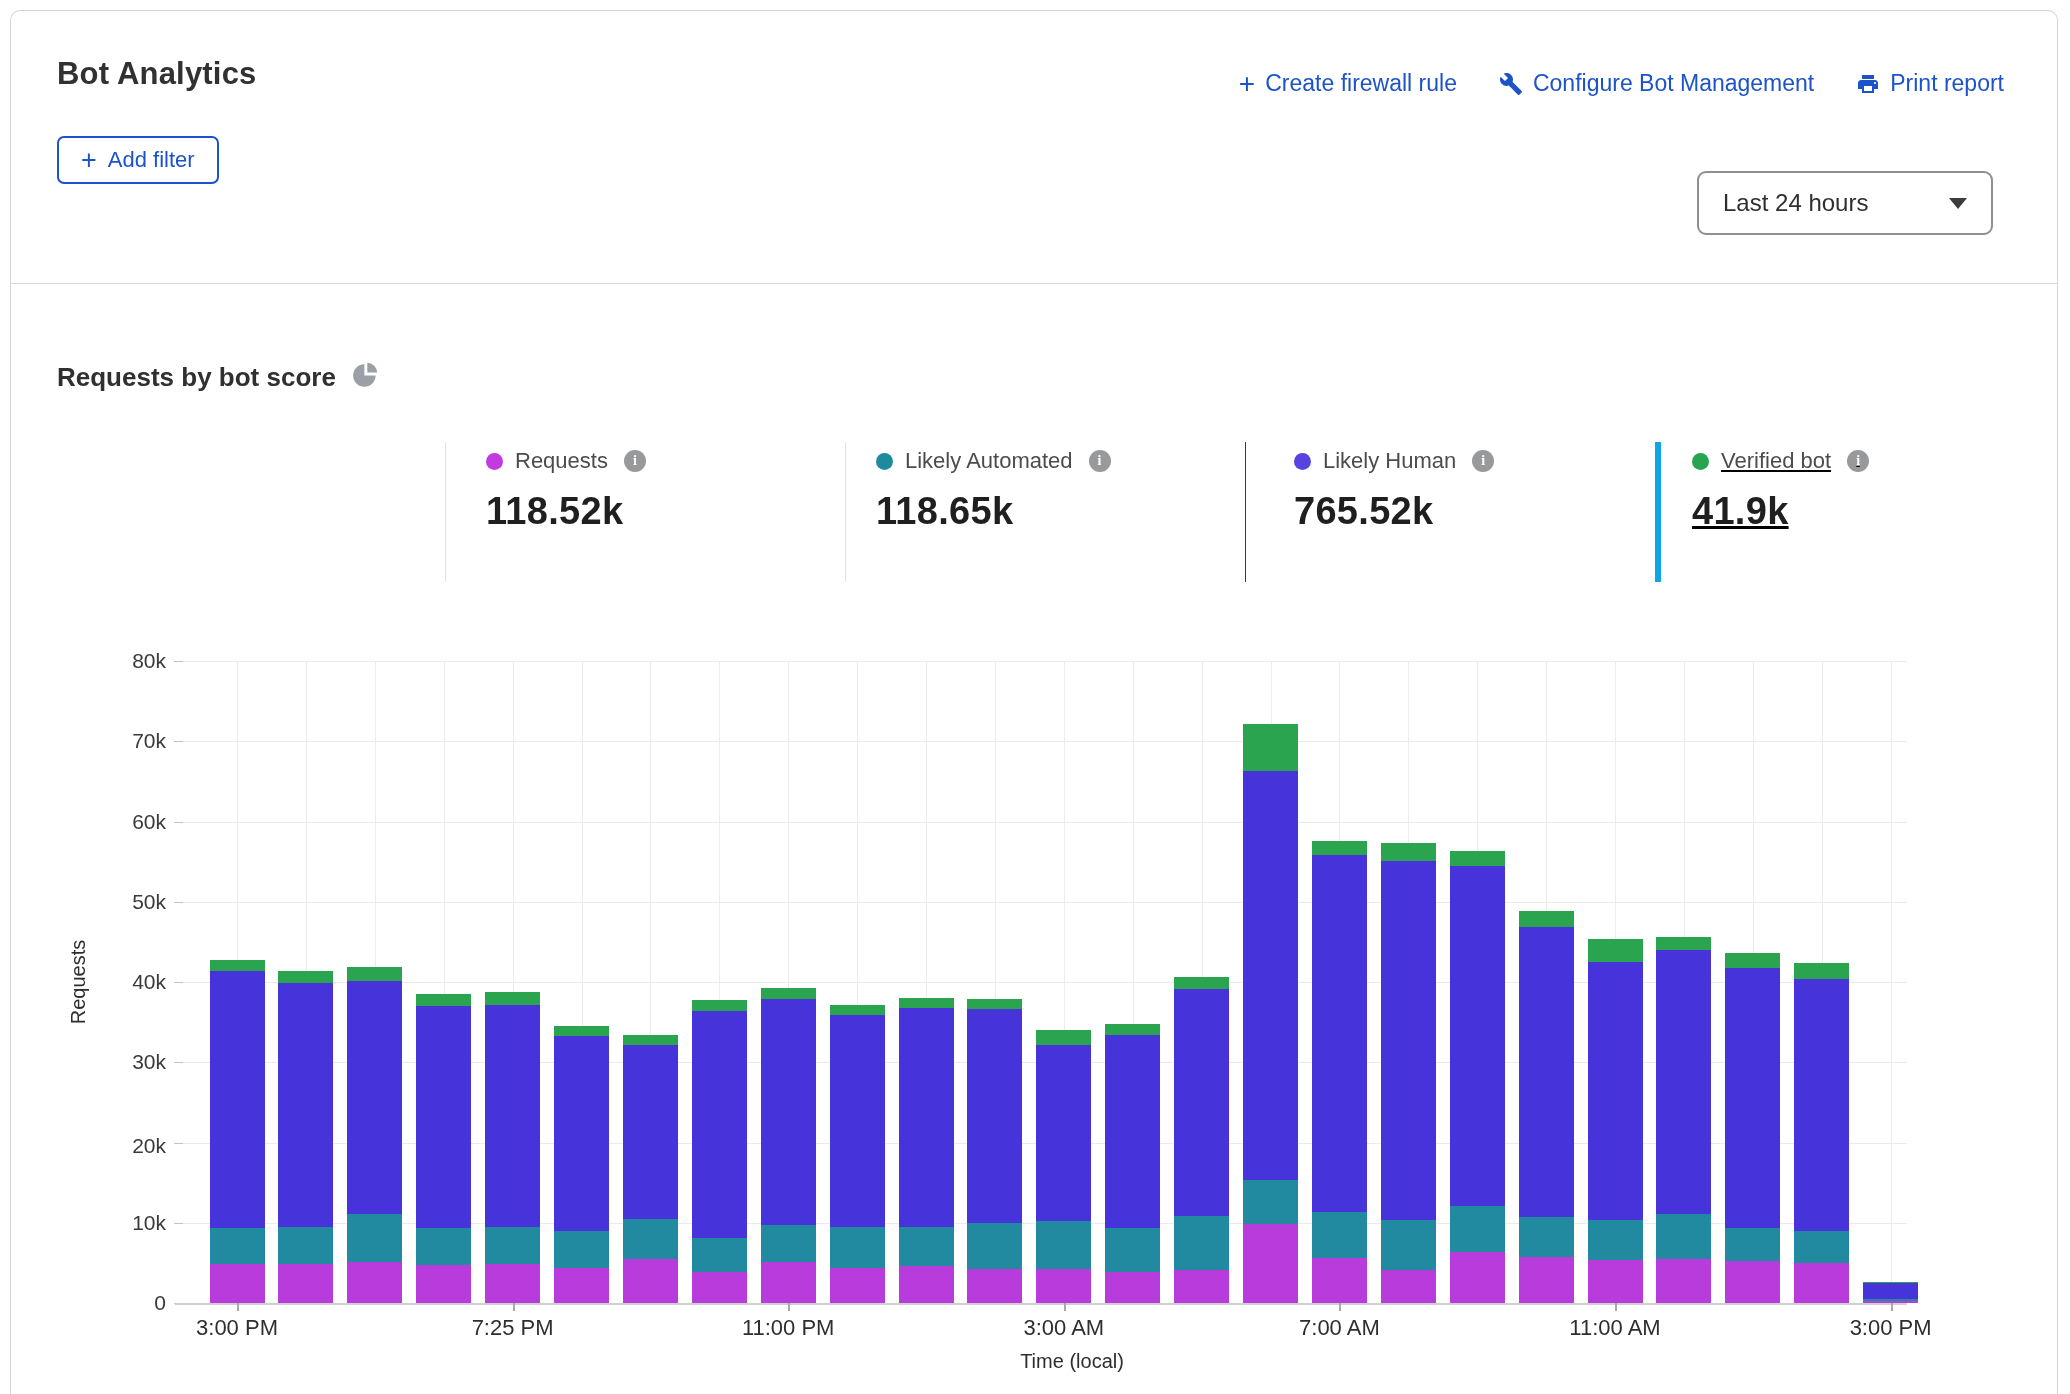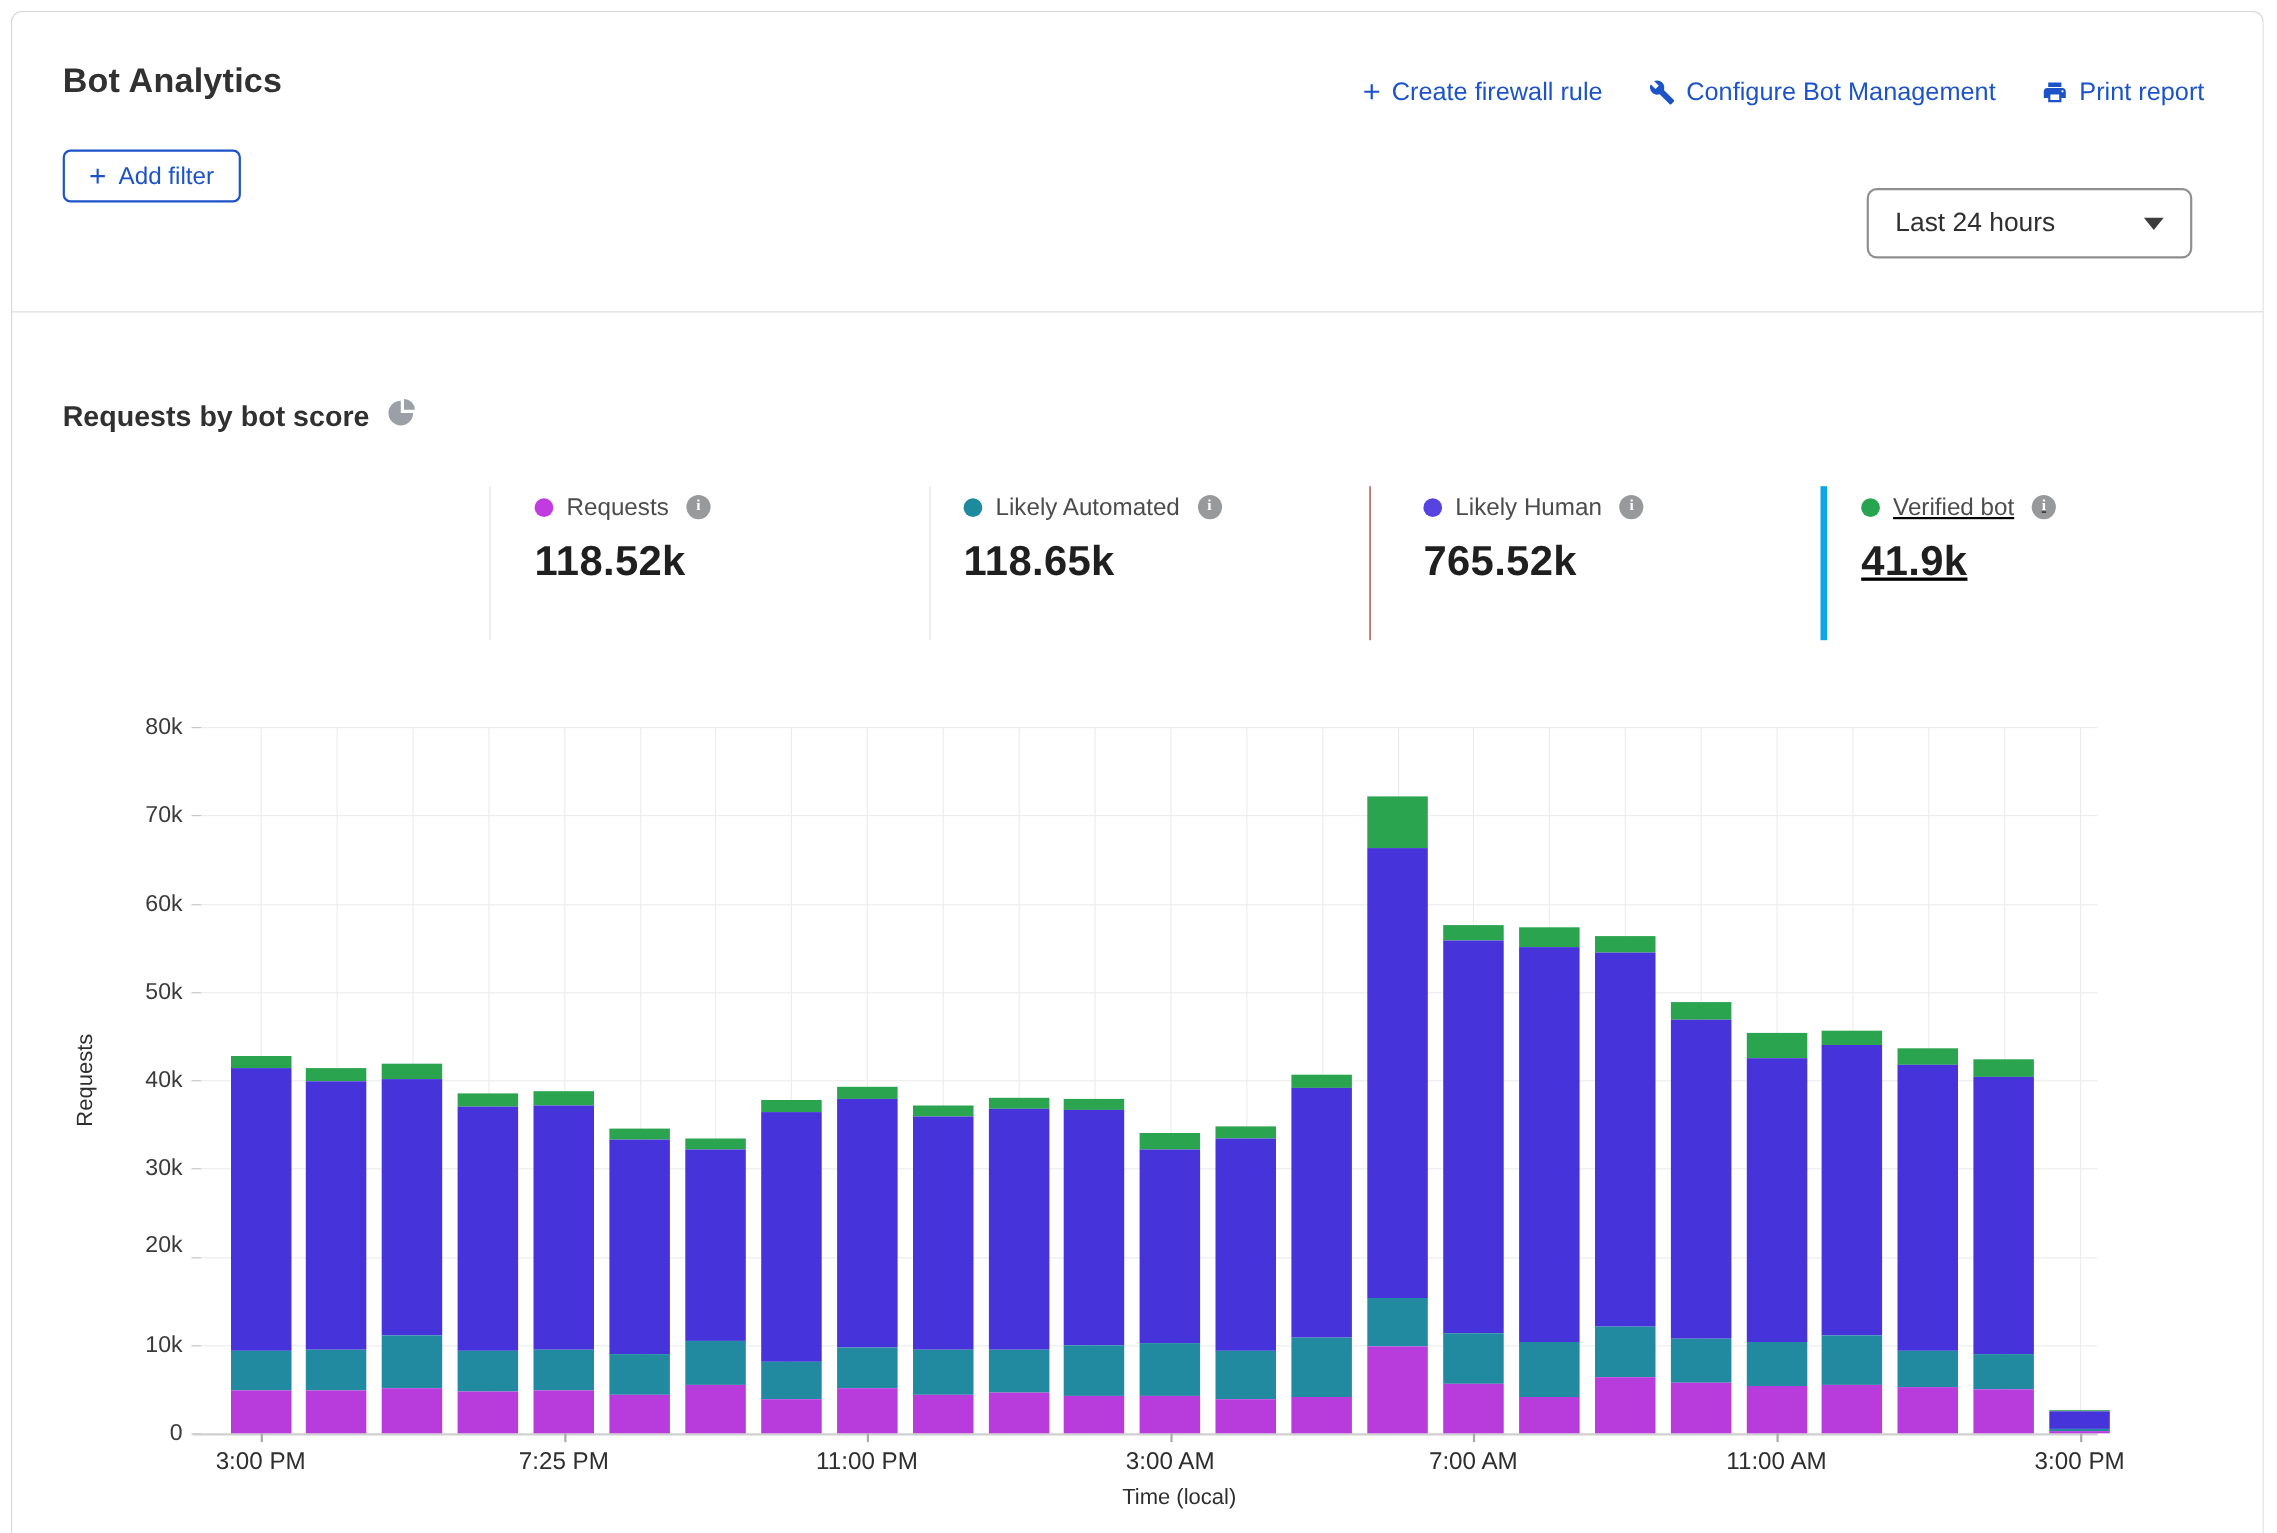--- a/index.html
+++ b/index.html
@@ -144,21 +144,21 @@
         <span class="stat-label">Verified bot</span>
         <span class="info-ic">i</span>
       </div>
       <div class="stat-value">41.9k</div>
     </div>
   </div>
 
   <div id="ylabels">
       <div style="top: 642px;">0</div>
       <div style="top: 561.75px;">10k</div>
-      <div style="top: 471px;">20k</div>
+      <div style="top: 485px;">20k</div>
       <div style="top: 401.25px;">30k</div>
       <div style="top: 321px;">40k</div>
       <div style="top: 240.75px;">50k</div>
       <div style="top: 160.5px;">60k</div>
       <div style="top: 80.25px;">70k</div>
       <div style="top: 0px;">80k</div>
     </div>
   <div class="yaxis-title">Requests</div>
   <div id="plot">
       <div class="ytick" style="top: 642px;"></div>

